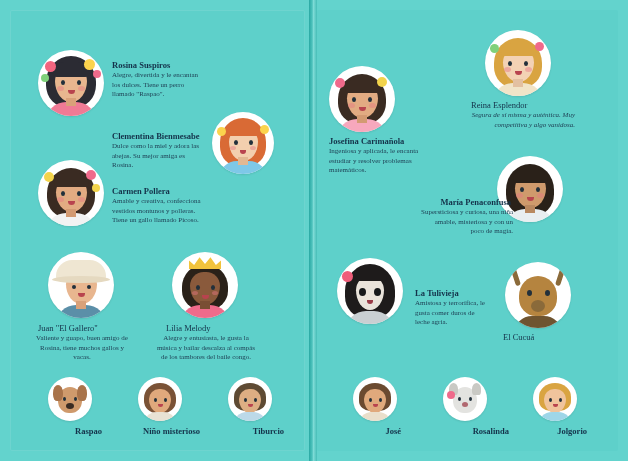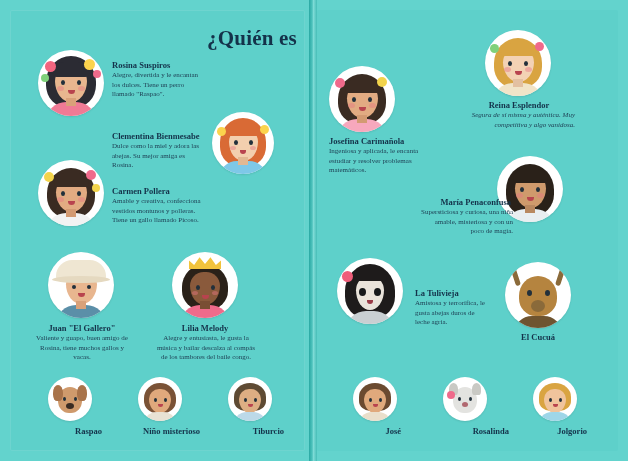--- a/index.html
+++ b/index.html
@@ -133,44 +133,42 @@
     font-family: "Liberation Serif", serif;
     font-weight: bold;
     color: #14324a;
     font-size: 8.5px;
     text-align: right;
     white-space: nowrap;
   }
   .center-name {
     position: absolute;
     font-family: "Liberation Serif", serif;
-    font-weight: bold;
+    font-weight: normal;
     color: #14324a;
     font-size: 8.5px;
-    text-align: center;
     white-space: nowrap;
   }
   .center-desc {
     position: absolute;
     font-family: "Liberation Serif", serif;
     color: #1d3d52;
     font-size: 7px;
     line-height: 9.5px;
     text-align: left;
   }
 </style>
 </head>
 <body>
 
 <div class="spread">
 
   <div class="page page-left">
     <div class="page-inner left-inner"></div>
 
-    <div class="title title-left">¿Quién es</div>
 
     <div class="avatar" style="left:38px; top:50px; width:66px; height:66px;">
       <div class="face">
         <div class="hair" style="left:8px; top:6px; width:50px; height:52px; background:#2b2b33; border-radius:50% 50% 44% 44%;"></div>
         <div class="skin" style="left:17px; top:16px; width:32px; height:36px; background:#e8b68f;"></div>
         <div class="bang" style="left:15px; top:12px; width:36px; height:15px; background:#2b2b33; border-radius:24px 24px 8px 8px;"></div>
         <div class="eye" style="left:23px; top:30px; width:4px; height:5px;"></div>
         <div class="eye" style="left:39px; top:30px; width:4px; height:5px;"></div>
         <div class="cheek" style="left:19px; top:36px; width:7px; height:5px;"></div>
         <div class="cheek" style="left:40px; top:36px; width:7px; height:5px;"></div>
@@ -361,21 +359,21 @@
         <div class="skin" style="left:19px; top:18px; width:28px; height:34px; background:#e9e3da;"></div>
         <div class="bang" style="left:16px; top:11px; width:34px; height:12px; background:#1e1b1b; border-radius:22px 22px 6px 6px;"></div>
         <div class="eye" style="left:22px; top:30px; width:7px; height:8px; background:#16181a;"></div>
         <div class="eye" style="left:37px; top:30px; width:7px; height:8px; background:#16181a;"></div>
         <div class="mouth" style="left:30px; top:42px; width:6px; height:4px; background:#9a3a46;"></div>
         <div class="flower" style="left:5px; top:13px; width:11px; height:11px; background:#ef5d7a;"></div>
         <div class="shirt" style="left:9px; top:53px; width:48px; height:20px; background:#c9cfd2; border-radius:24px 24px 0 0;"></div>
       </div>
     </div>
     <div class="char-name" style="left:104px; top:288px;">La Tulivieja</div>
-    <div class="char-desc" style="left:104px; top:299px; width:74px;">Amistosa y terrorífica, le gusta abejas duros de leche agria.</div>
+    <div class="char-desc" style="left:104px; top:299px; width:74px;">Amistosa y terrorífica, le gusta comer duros de leche agria.</div>
 
     <div class="avatar" style="left:194px; top:262px; width:66px; height:66px;">
       <div class="face">
         <div class="skin" style="left:14px; top:14px; width:38px; height:40px; background:#b5843f; border-radius:50% 50% 44% 44%;"></div>
         <div class="horn" style="left:8px; top:4px; width:5px; height:20px; background:#8a6a3a; border-radius:3px; transform: rotate(-18deg);"></div>
         <div class="horn" style="left:53px; top:4px; width:5px; height:20px; background:#8a6a3a; border-radius:3px; transform: rotate(18deg);"></div>
         <div class="eye" style="left:22px; top:28px; width:5px; height:6px;"></div>
         <div class="eye" style="left:40px; top:28px; width:5px; height:6px;"></div>
         <div class="snout" style="left:26px; top:38px; width:14px; height:12px; background:#8a6a3a; border-radius:50%;"></div>
         <div class="shirt" style="left:9px; top:54px; width:48px; height:18px; background:#6e5430; border-radius:24px 24px 0 0;"></div>

